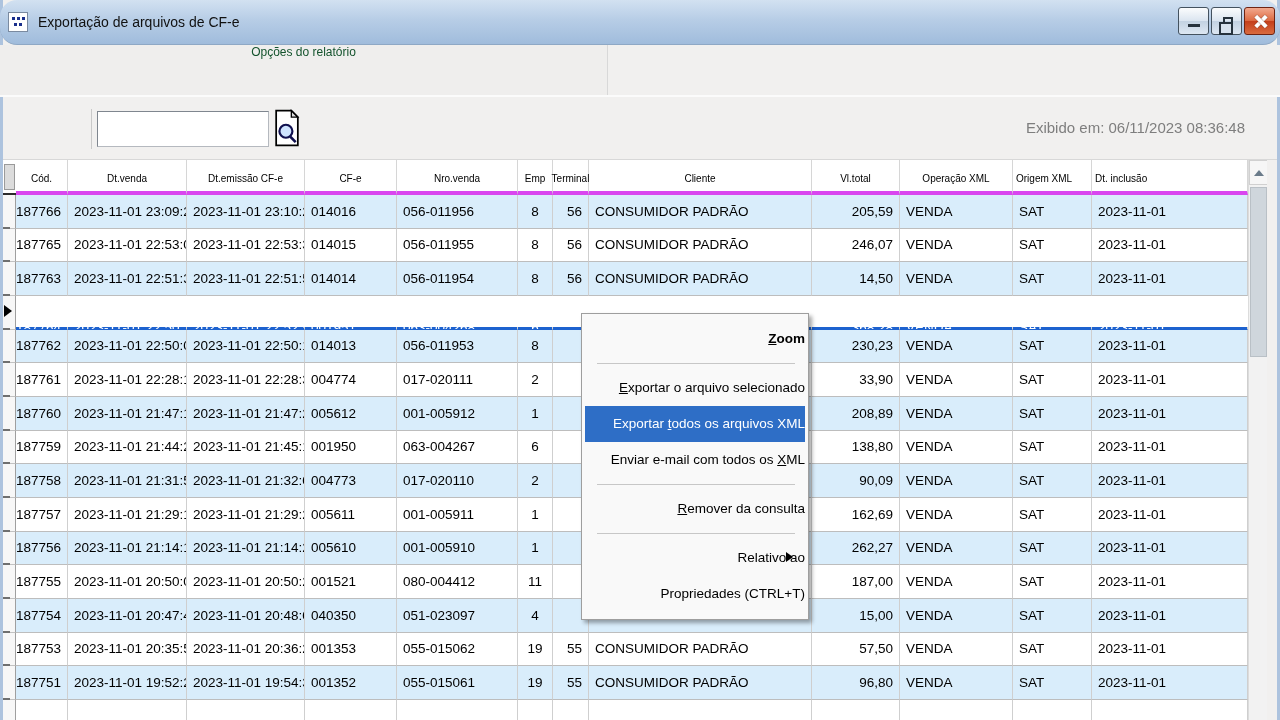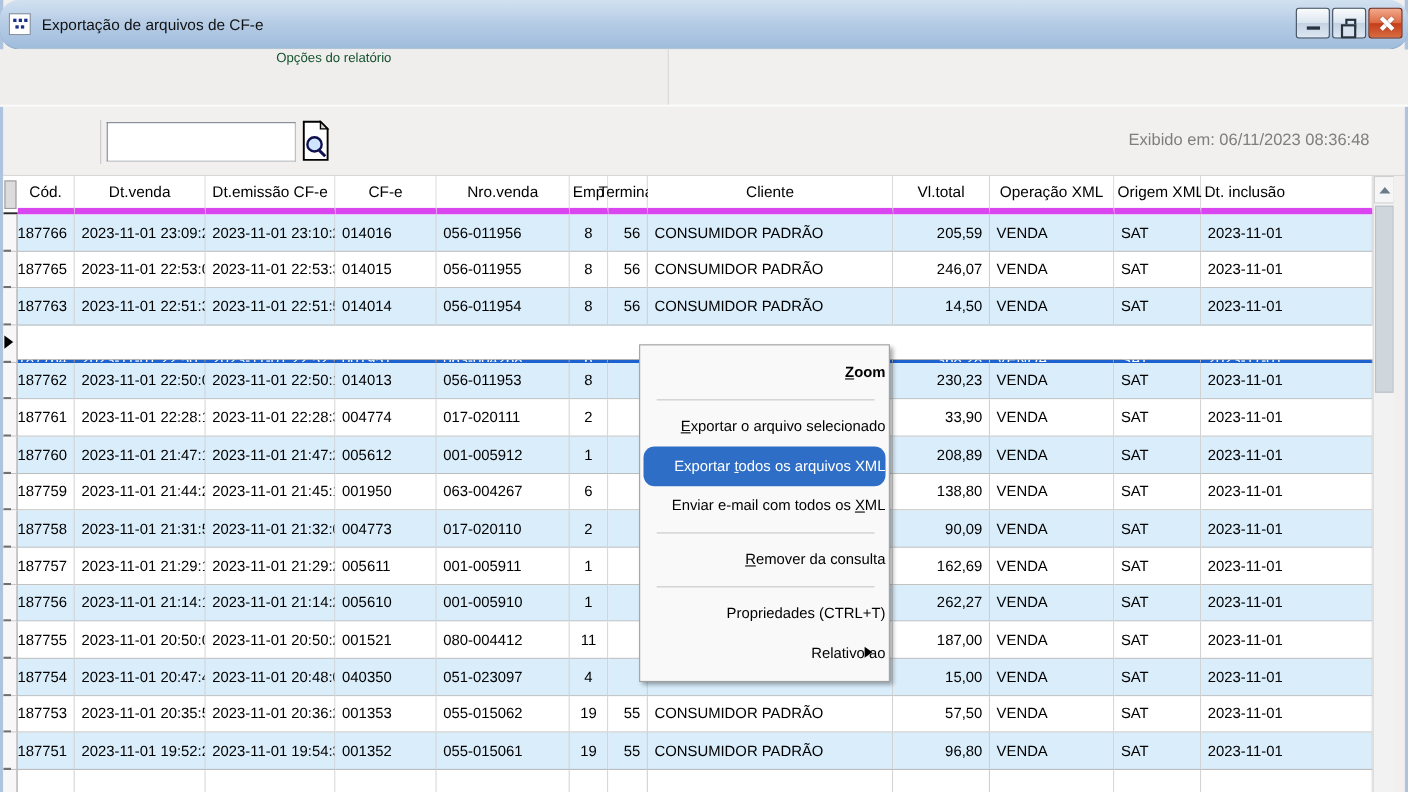--- a/index.html
+++ b/index.html
@@ -52,22 +52,22 @@
   .preview-btn { position:absolute; left:268px; top:12px; width:32px; height:40px; background:transparent; border:none; }
   .exibido { position:absolute; right:32px; top:22px; font-size:15px; color:#7e7e7e; }
 
   
   .grid-wrap { position:absolute; left:0; top:160px; width:1245px; height:560px;
     overflow:hidden; background:#fff; }
   .grid { display:grid; grid-template-columns:13px 52px 119px 118px 92px 121px 35px 36px 223px 88px 113px 79px 156px;
     grid-template-rows:35px; grid-auto-rows:33.67px; width:1245px; background:#fff; }
   .corner { background:#fff; border-bottom:2px solid #2b2b2b; position:relative; }
   .corner::before { content:""; position:absolute; left:1px; top:4px; right:1px; bottom:3px; background:#dcdcdc; border:1px solid #9a9a9a; }
-  .hcell { background:#fff; border-bottom:6px solid #d946ef; border-right:1px solid #d6d6d6;
-    font-size:14px; color:#000; display:flex; align-items:flex-end; padding:0 3px 7px 3px;
+  .hcell { background:#fff; border-bottom:4px solid #d946ef; border-right:1px solid #d6d6d6;
+    font-size:10px; color:#000; display:flex; align-items:flex-end; padding:0 3px 7px 3px;
     white-space:nowrap; overflow:visible; }
   .hcell.center { justify-content:center; }
   .hcell.left { justify-content:flex-start; }
   .ind { background:#f7f7f7; border-right:1px solid #9f9f9f; border-bottom:1px solid #c2c2c2;
     position:relative; font-size:11px; color:#000; }
   .ind::after { content:""; position:absolute; left:0; bottom:-1px; width:7px; height:2px; background:#6f6f6f; }
   .ind .sel-arrow { position:absolute; left:1px; top:9px; width:0; height:0;
     border-left:8px solid #000; border-top:6px solid transparent; border-bottom:6px solid transparent; }
   .cell { font-size:13.5px; color:#000; border-right:1px solid #cfcfcf; border-bottom:1px solid #bdbdbd;
     padding:0 6px; display:flex; align-items:center; white-space:nowrap; overflow:hidden; }
@@ -87,21 +87,21 @@
   .sthumb { position:absolute; left:1px; top:27px; width:17px; height:170px; background:#cfd6dc; border:1px solid #b9c0c6; }
   .right-filler { position:absolute; left:1264px; top:160px; width:10px; height:560px; background:#f1f0ef; }
 
   
   .cmenu { position:absolute; left:578px; top:313px; width:228px;
     background:#f9f9f9; border:1px solid #9e9e9e;
     box-shadow:3px 3px 4px rgba(0,0,0,.35); padding:7px 3px; z-index:50;text-align:right; }
   .mitem { height:36px; line-height:36px; font-size:13.5px; color:#000; padding-left:12px;
     position:relative; white-space:nowrap; cursor:default; }
   .mitem.bold { font-weight:bold; }
-  .mitem.hl { background:#2e6ec6; color:#fff;border-radius:10px; }
+  .mitem.hl { background:#2e6ec6; color:#fff; }
   .mitem u { text-decoration:underline; }
   .msep { height:0; border-top:1px solid #c7c7c7; margin:6px 10px 6px 12px; }
   .subarrow { position:absolute; right:12px; top:12px; width:0; height:0;
     border-top:5px solid transparent; border-bottom:5px solid transparent; border-left:7px solid #000; }
 </style>
 </head>
 <body>
 
 <div class="window">
 
@@ -414,17 +414,17 @@
 
   <div class="cmenu" id="cmenu">
       <div class="mitem bold"><u>Z</u>oom</div>
       <div class="msep"></div>
       <div class="mitem"><u>E</u>xportar o arquivo selecionado</div>
       <div class="mitem hl">Exportar <u>t</u>odos os arquivos XML</div>
       <div class="mitem">Enviar e-mail com todos os <u>X</u>ML</div>
       <div class="msep"></div>
       <div class="mitem"><u>R</u>emover da consulta</div>
       <div class="msep"></div>
+      <div class="mitem">Relativo ao<span class="subarrow"></span></div>
       <div class="mitem">Propriedades (CTRL+T)</div>
-      <div class="mitem">Relativo ao<span class="subarrow"></span></div>
     </div>
 
 </div>
 
 </body></html>

